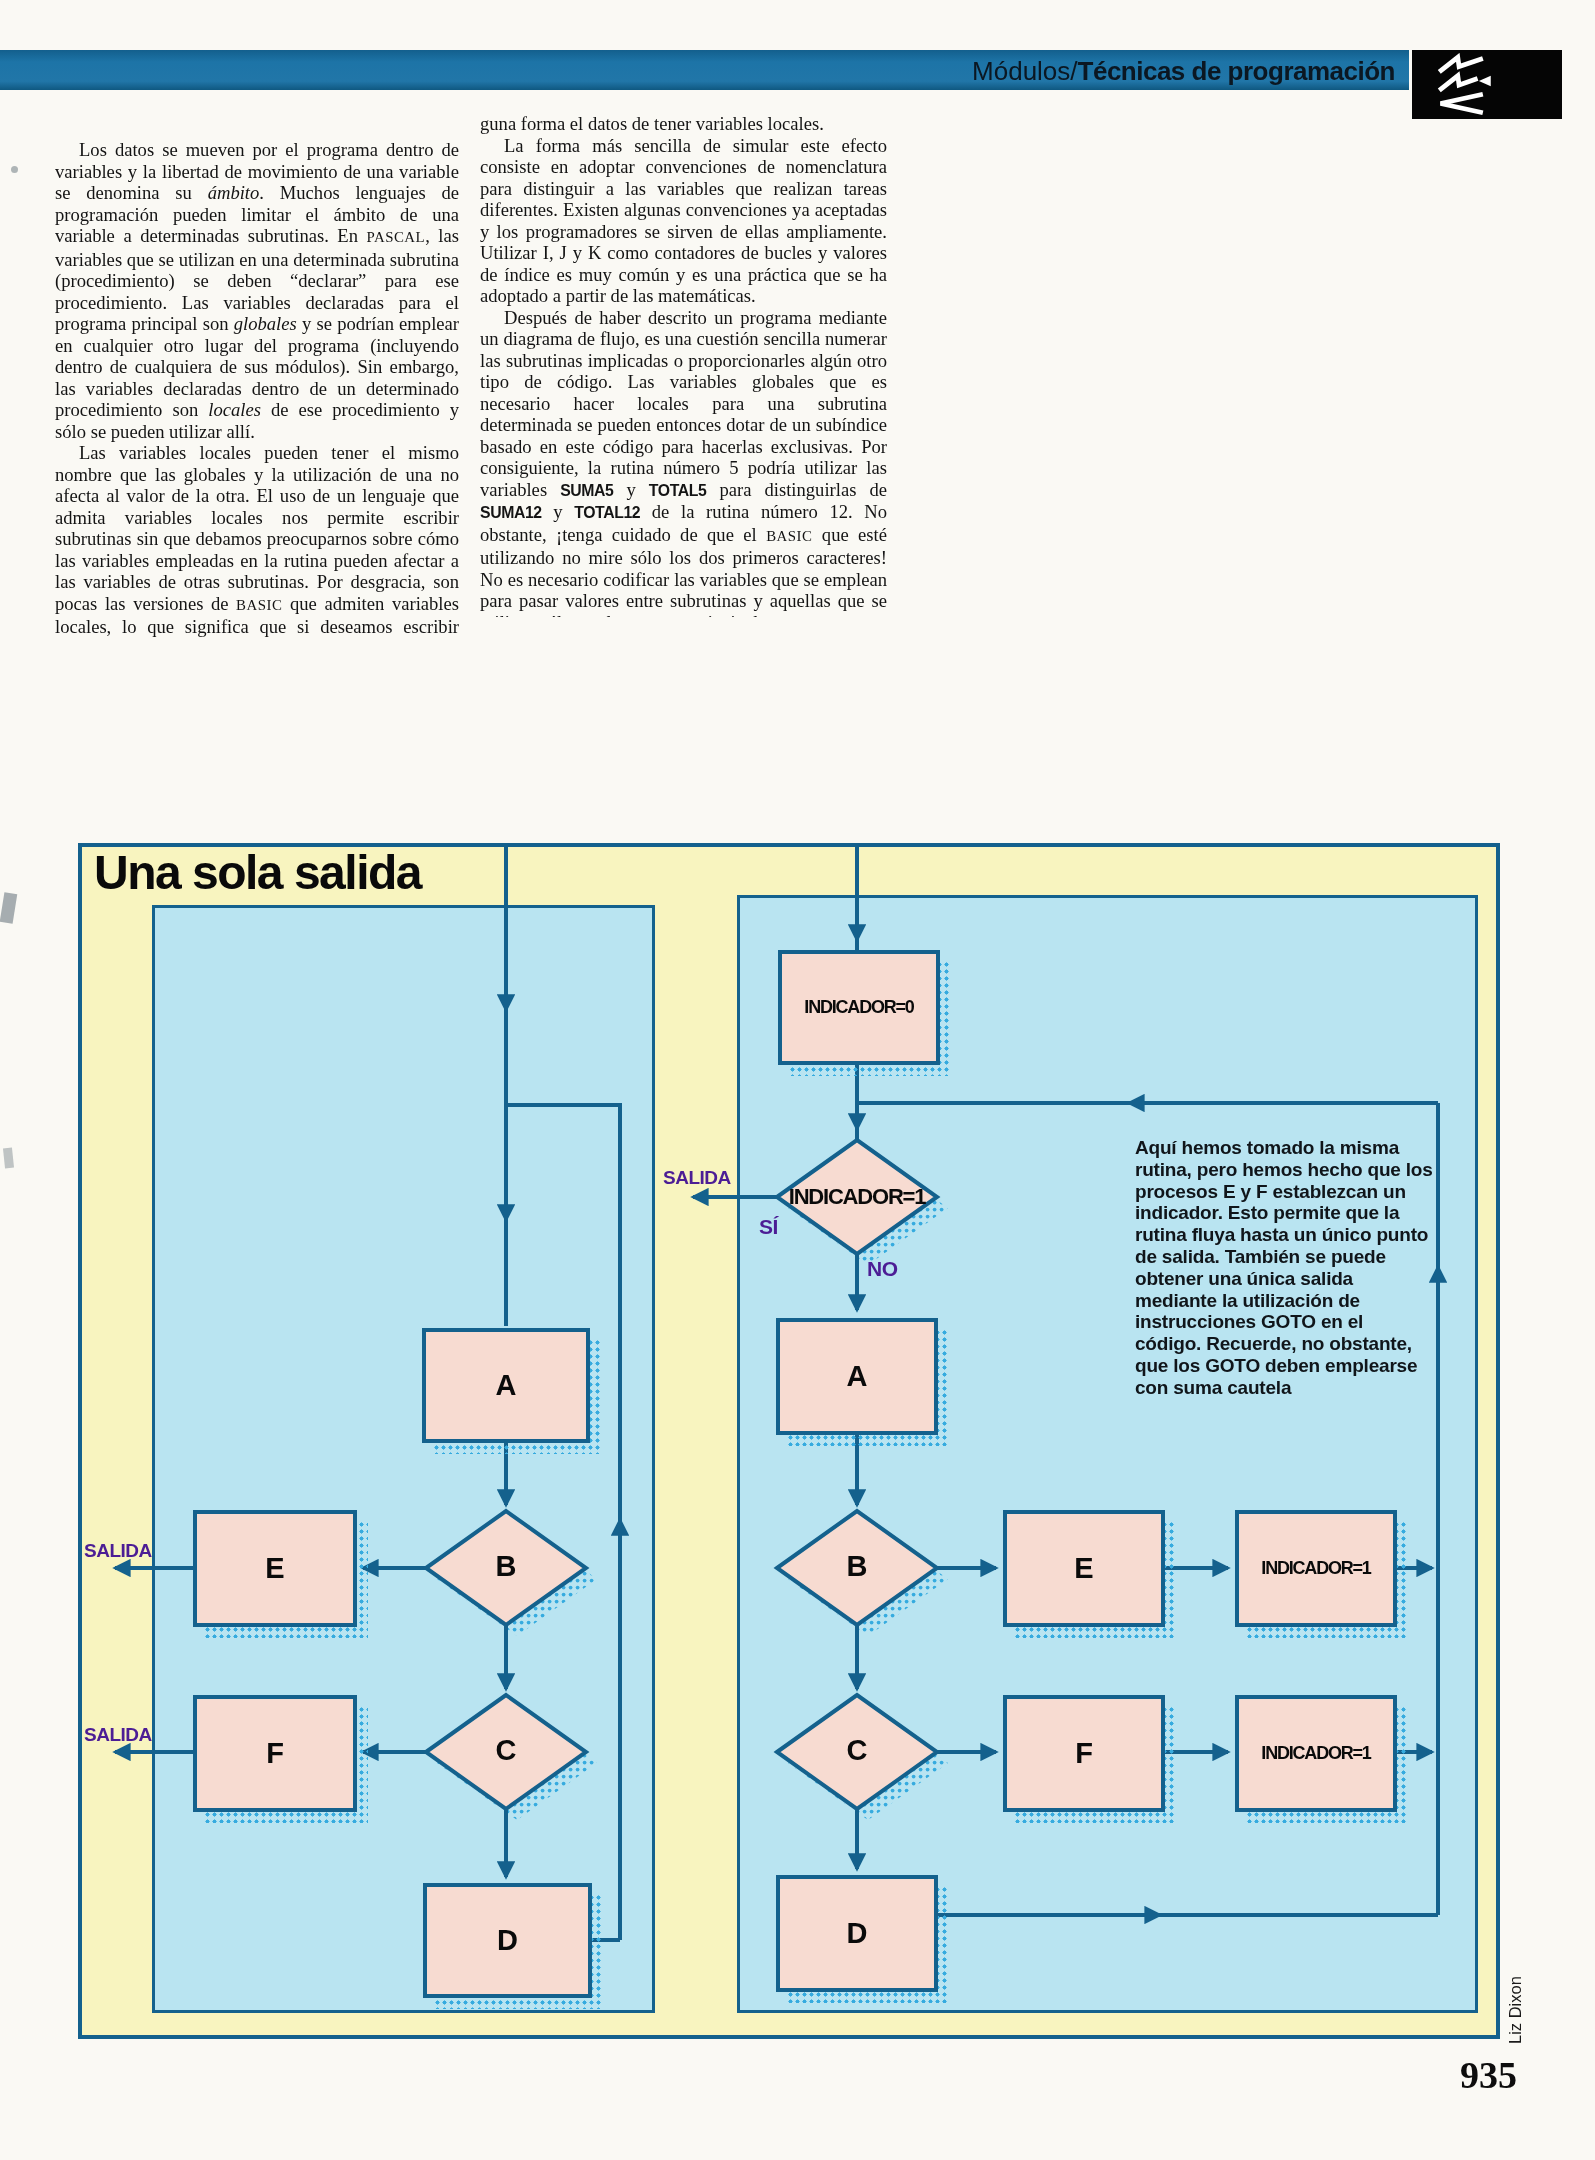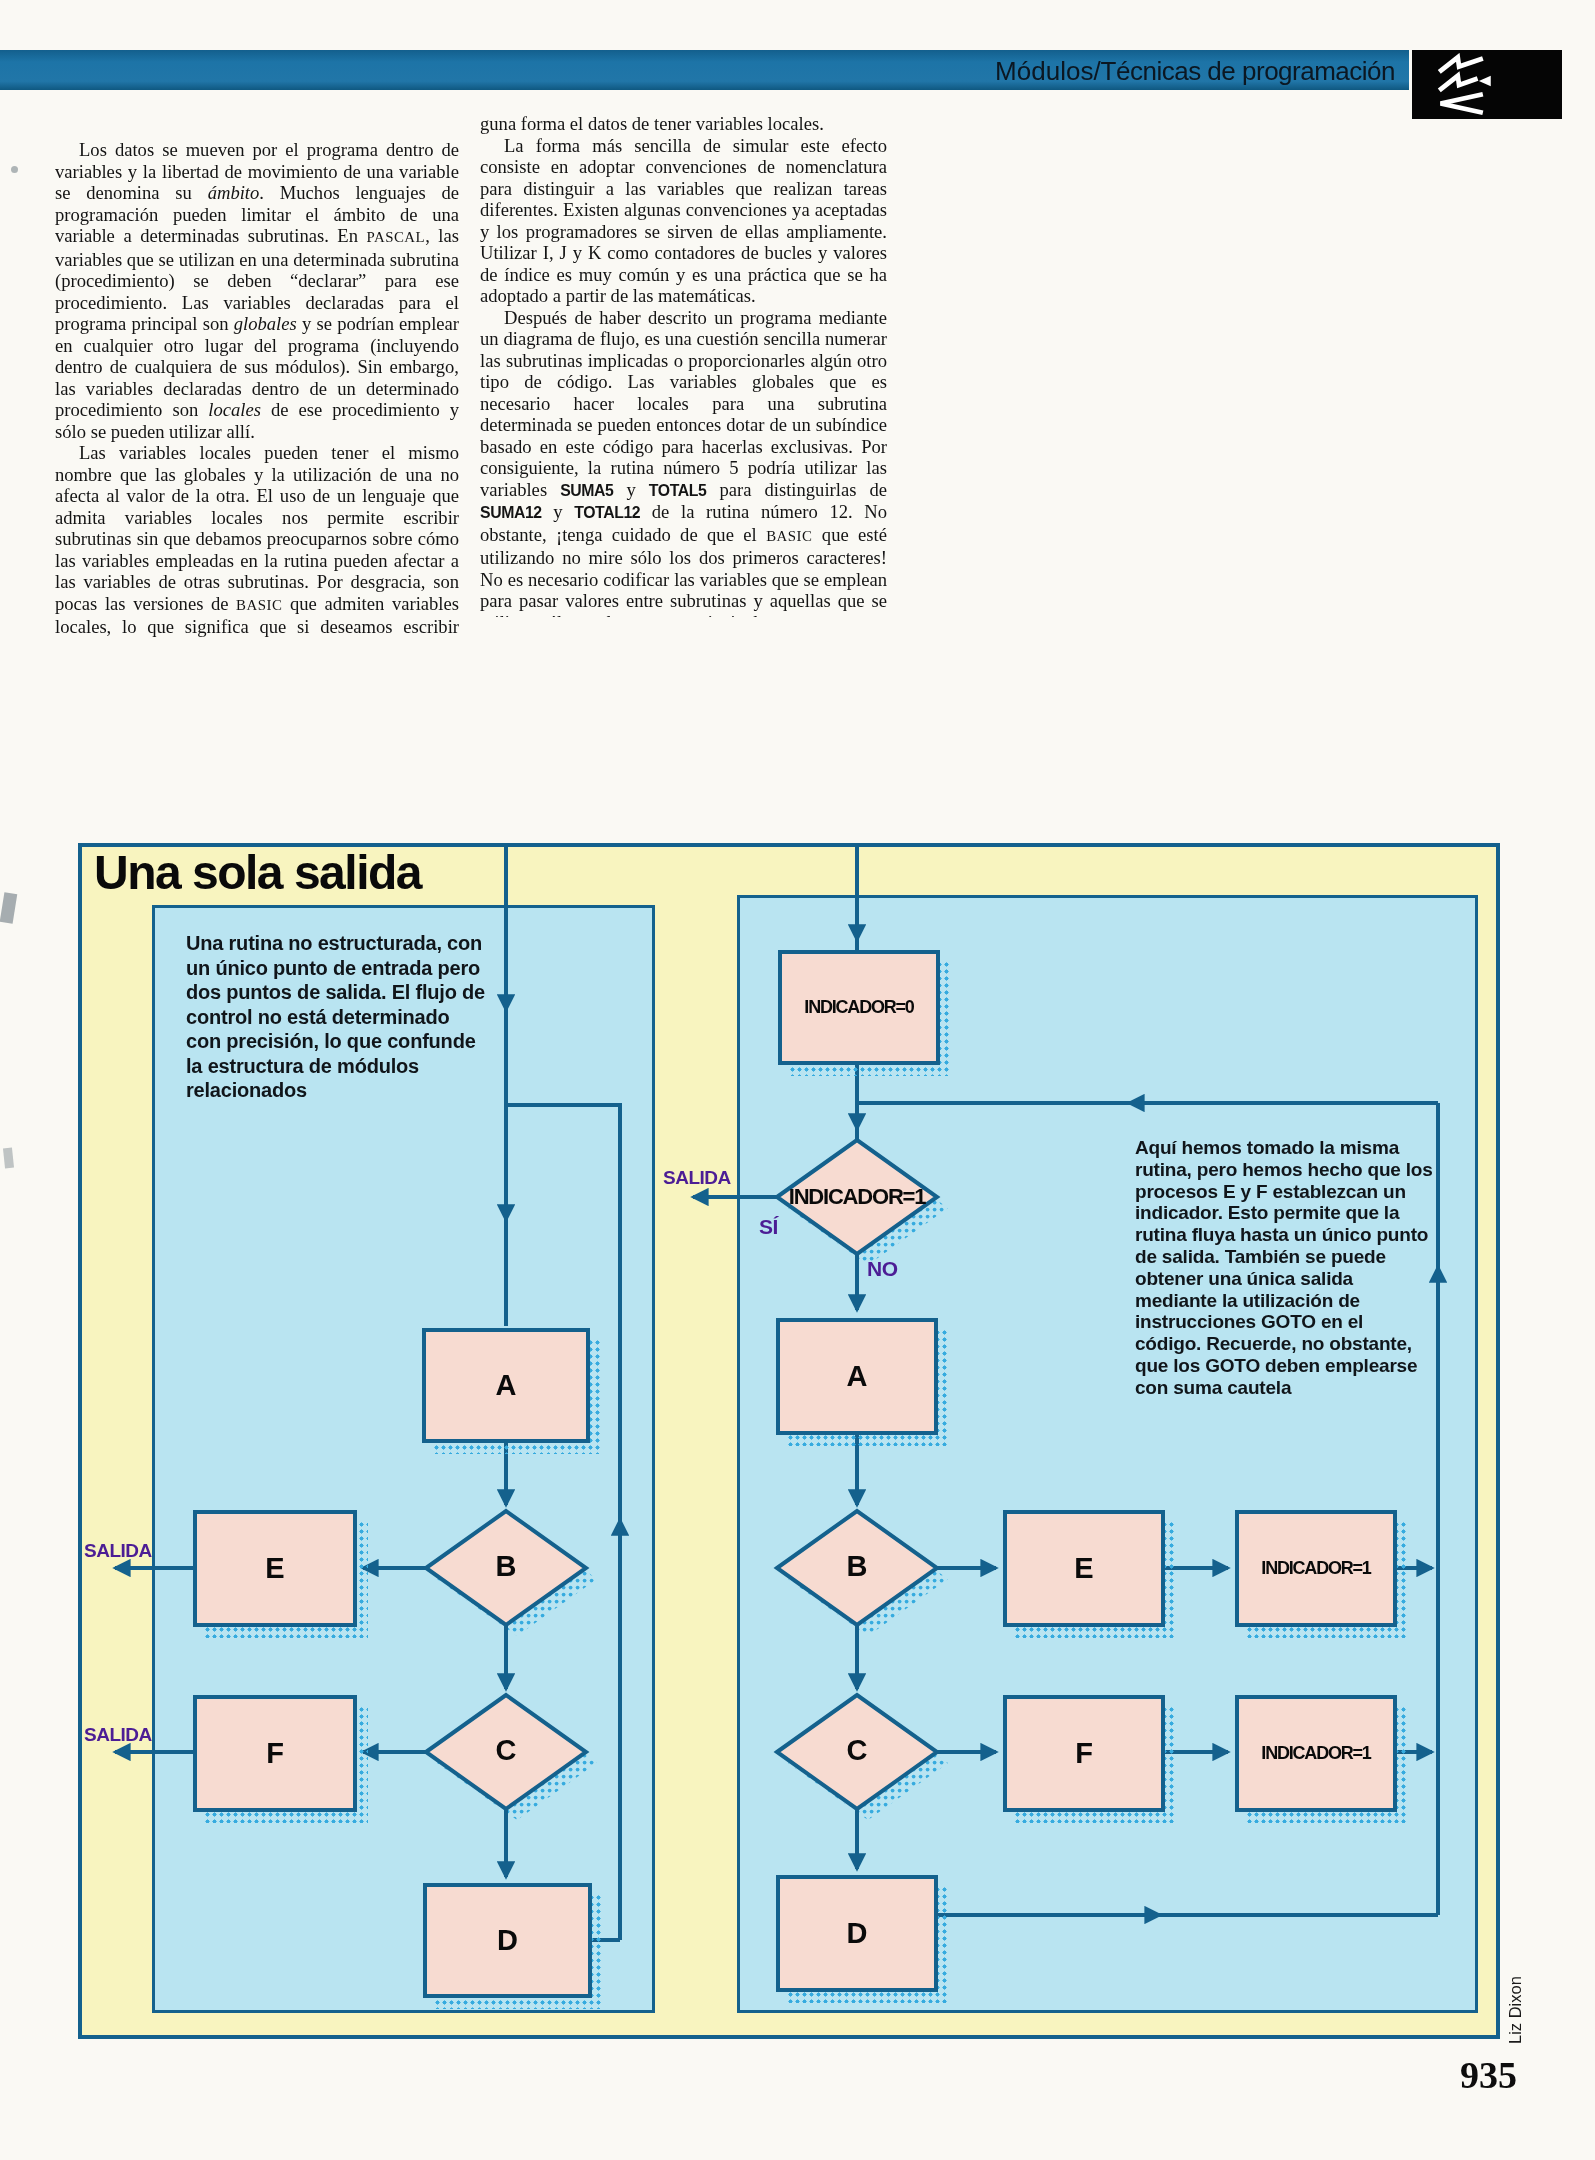--- a/index.html
+++ b/index.html
@@ -6,21 +6,21 @@
   .page{position:relative;width:1595px;height:2160px;background:#faf9f4;overflow:hidden;
         font-family:"Liberation Serif",serif;color:#141414;}
 
   
   .header-bar{position:absolute;left:0;top:50px;width:1409px;height:40px;
     background:linear-gradient(180deg,#135f8d 0%,#1d74a7 30%,#2176a8 78%,#0f5881 100%);
     display:flex;justify-content:flex-end;align-items:flex-end;}
   .header-text{padding:0 14px 4px 0;font-family:"Liberation Sans",sans-serif;
     font-size:26px;line-height:30px;color:#0b1722;white-space:nowrap;}
   .header-text .section{font-weight:400;}
-  .header-text .title{font-weight:400;letter-spacing:-0.5px;}
+  .header-text .title{font-weight:700;letter-spacing:-0.5px;}
   .logo-box{position:absolute;left:1412px;top:50px;width:150px;height:69px;background:#050505;}
   .logo-box svg{position:absolute;left:22px;top:3px;}
 
   
   .col{position:absolute;top:113px;font-size:18.6px;line-height:21.5px;text-align:justify;overflow:hidden;}
   .col1{left:55px;width:404px;height:498px;margin-top:26px;}
   .col2{left:480px;width:407px;height:504px;}
   .col p{margin:0;}
   .col p.p-ind{text-indent:24px;}
   .seg-i{font-style:italic;}
@@ -167,21 +167,20 @@
 
       <g stroke="#14618d" stroke-width="4" fill="#f7dbd1">
         <polygon points="348,725 428,668 508,725 428,782"></polygon>
         <polygon points="348,909 428,852 508,909 428,966"></polygon>
         <polygon points="699,354 779,297 859,354 779,411"></polygon>
         <polygon points="699,725 779,668 859,725 779,782"></polygon>
         <polygon points="699,909 779,852 859,909 779,966"></polygon>
       </g>
     </svg>
 
-    <div class="caption caption-left">Una rutina no estructurada, con un único punto de entrada pero dos puntos de salida. El flujo de control no está determinado con precisión, lo que confunde la estructura de módulos relacionados</div>
     <div class="caption caption-right">Aquí hemos tomado la misma rutina, pero hemos hecho que los procesos E y F establezcan un indicador. Esto permite que la rutina fluya hasta un único punto de salida. También se puede obtener una única salida mediante la utilización de instrucciones GOTO en el código. Recuerde, no obstante, que los GOTO deben emplearse con suma cautela</div>
 
     <div class="fnode letter-label" style="left:344px;top:485px;width:168px;height:115px;">
       <div class="nshadow"></div>
       <div class="nface">
           <span>A</span>
         </div>
     </div>
     <div class="fnode letter-label" style="left:115px;top:667px;width:164px;height:117px;">
       <div class="nshadow"></div>

